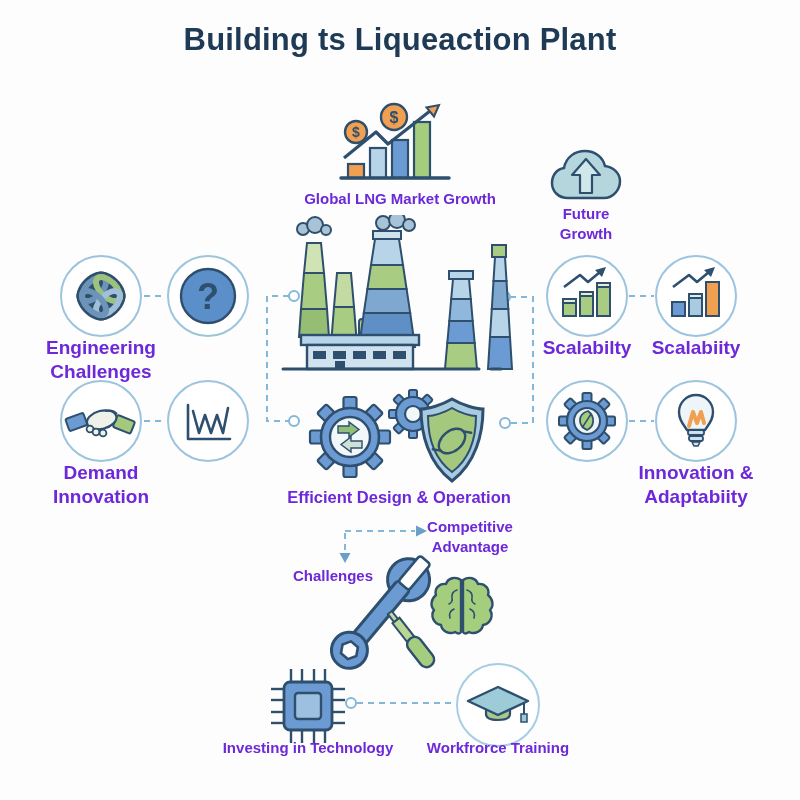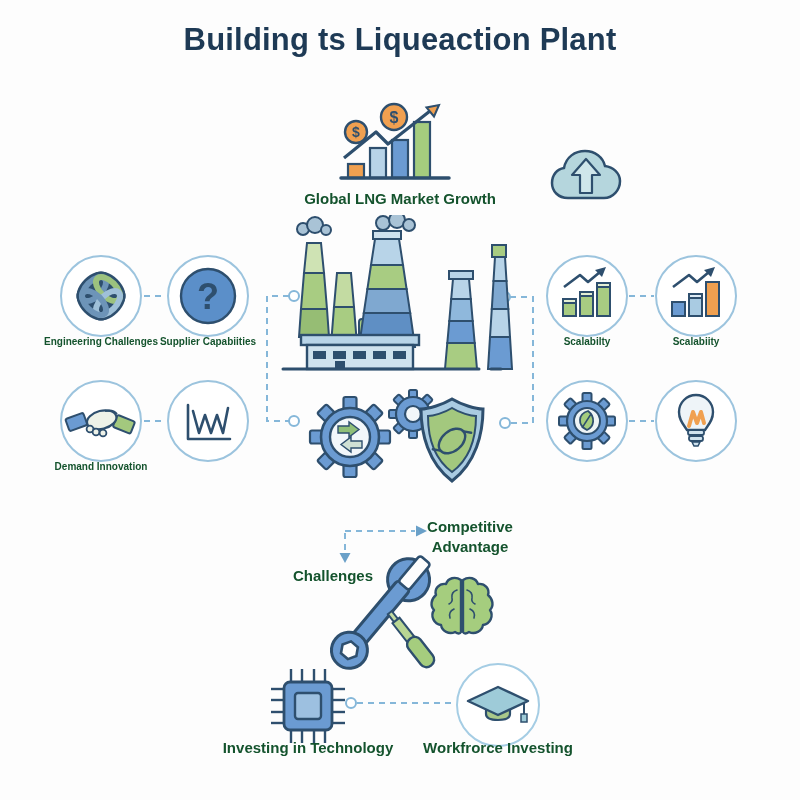--- a/index.html
+++ b/index.html
@@ -1,22 +1,22 @@
 <!DOCTYPE html>
 <html><head>
 <meta charset="utf-8">
 <style>
   html,body{margin:0;padding:0;}
   body{width:800px;height:800px;background:#fdfdfd;font-family:"Liberation Sans","DejaVu Sans",sans-serif;color:#2b4660;}
   .stage{position:relative;width:780px;height:800px;overflow:hidden;background:#fdfdfd;}
   .abs{position:absolute;}
-  .lbl{position:absolute;transform:translateX(-50%);text-align:center;font-weight:bold;color:#14532d;}
+  .lbl{position:absolute;transform:translateX(-50%);text-align:center;font-weight:bold;color:#6d28d9;}
   .title{left:400px;top:22px;font-size:31px;letter-spacing:.2px;color:#1e3a55;white-space:nowrap;}
   .subtitle{left:400px;top:59px;font-size:21px;color:#1e3a55;white-space:nowrap;}
-  .lbl-node{font-size:10px;line-height:1.28;width:126px;}
+  .lbl-node{font-size:19px;line-height:1.28;width:126px;}
   .lbl-mid{font-size:15px;line-height:1.35;}
   .lbl-op{font-size:16.5px;white-space:nowrap;}
   svg{display:block;}
   .outl{stroke:#2e4f6e;}
 </style>
 </head>
 <body>
 
 <div class="stage">
 
@@ -61,20 +61,21 @@
     <text x="20" y="35" text-anchor="middle" font-size="14" font-weight="bold" fill="#2e4f6e">$</text>
     <circle cx="58" cy="15" r="13" fill="#f0a050" class="outl" stroke-width="2.4"></circle>
     <text x="58" y="21" text-anchor="middle" font-size="16" font-weight="bold" fill="#2e4f6e">$</text>
   </svg>
   <div class="lbl lbl-mid" style="left:400px;top:189px;width:240px">Global LNG Market Growth</div>
 
   <svg class="abs" style="left:548px;top:146px" width="76" height="58" viewBox="0 0 76 58">
     <path d="M20,52 C 10,52 4,45 4,37 C 4,29 9,23 16,22 C 18,11 27,5 37,5 C 47,5 55,11 57,20 C 65,21 72,27 72,35 C 72,44 65,52 56,52 Z" fill="#b5d6dd" class="outl" stroke-width="2.5"></path>
     <path d="M38,13 L52,29 L44,29 L44,47 L32,47 L32,29 L24,29 Z" fill="#cfe6ea" class="outl" stroke-width="2.2" stroke-linejoin="round"></path>
   </svg>
+  <div class="lbl lbl-mid" style="left:586px;top:204px;width:90px">Future Growth</div>
 
   <svg class="abs" style="left:271px;top:215px" width="264" height="160" viewBox="0 0 264 160">
 
     <g fill="#a9c3d6" class="outl" stroke-width="2">
       <circle cx="32" cy="14" r="6"></circle>
         <circle cx="44" cy="10" r="8"></circle>
         <circle cx="55" cy="15" r="5"></circle>
       <circle cx="112" cy="8" r="7"></circle>
         <circle cx="126" cy="5" r="8"></circle>
         <circle cx="138" cy="10" r="6"></circle>
@@ -171,20 +172,21 @@
 
     <g transform="translate(156,69)">
       <path d="M0,-42 C 10,-36 24,-32 31,-32 C 31,-8 24,22 0,40 C -24,22 -31,-8 -31,-32 C -24,-32 -10,-36 0,-42 Z" fill="#a9cbe2" class="outl" stroke-width="3"></path>
       <path d="M0,-33 C 8,-28 19,-25 24,-25 C 24,-6 19,17 0,31 C -19,17 -24,-6 -24,-25 C -19,-25 -8,-28 0,-33 Z" fill="#a3c87e" class="outl" stroke-width="2"></path>
       <g transform="rotate(-40)">
         <ellipse rx="15" ry="10" fill="none" class="outl" stroke-width="2.4"></ellipse>
         <path d="M-15,0 l-5,-6 M15,0 l5,6" fill="none" class="outl" stroke-width="2.4" stroke-linecap="round"></path>
       </g>
     </g>
   </svg>
+  <div class="lbl lbl-op" style="left:399px;top:488px">Efficient Design &amp; Operation</div>
 
   <div class="lbl lbl-mid" style="left:470px;top:517px;width:130px">Competitive Advantage</div>
   <div class="lbl lbl-mid" style="left:333px;top:566px;width:120px">Challenges</div>
 
   <svg class="abs" style="left:320px;top:552px" width="200" height="138" viewBox="0 0 200 138">
 
     <g transform="translate(59,63) rotate(40)">
       <circle cx="0" cy="-46" r="21" fill="#6b9bd2" class="outl" stroke-width="3"></circle>
       <rect x="-8" y="-40" width="16" height="80" rx="5" fill="#6b9bd2" class="outl" stroke-width="3"></rect>
       <rect x="-7" y="-72" width="14" height="34" rx="3" fill="#fdfdfd" class="outl" stroke-width="2.6"></rect>
@@ -222,21 +224,20 @@
       <ellipse rx="15" ry="8" transform="translate(-7,7) rotate(45)" stroke="#6d94b8" stroke-width="6"></ellipse>
     </g>
   </svg>
   <div class="lbl lbl-node" style="left:101px;top:336px">Engineering Challenges</div>
 
   <svg class="abs" style="left:166px;top:254px" width="84" height="84" viewBox="0 0 84 84">
     <circle cx="42" cy="42" r="40" fill="#ffffff" stroke="#9cc4de" stroke-width="2"></circle>
     <circle cx="42" cy="42" r="27" fill="#5b8fc9" class="outl" stroke-width="2.4"></circle>
     <text x="42" y="55" text-anchor="middle" font-size="36" font-weight="bold" fill="#2e4f6e">?</text>
   </svg>
-  <div class="lbl lbl-node" style="left:208px;top:336px">Supplier Capabiities</div>
 
   <svg class="abs" style="left:59px;top:379px" width="84" height="84" viewBox="0 0 84 84">
     <circle cx="42" cy="42" r="40" fill="#ffffff" stroke="#9cc4de" stroke-width="2"></circle>
     <g transform="translate(42,42)">
       <rect x="-33" y="-14" width="19" height="13" rx="2" transform="rotate(-20)" fill="#6b9bd2" class="outl" stroke-width="2"></rect>
       <rect x="13" y="-12" width="19" height="13" rx="2" transform="rotate(22)" fill="#a3c87e" class="outl" stroke-width="2"></rect>
       <ellipse cx="1" cy="-1" rx="15" ry="9" transform="rotate(-14)" fill="#eef2e8" class="outl" stroke-width="2.2"></ellipse>
       <circle cx="-11" cy="8" r="3.4" fill="#eef2e8" class="outl" stroke-width="1.8"></circle>
       <circle cx="-5" cy="11" r="3.4" fill="#eef2e8" class="outl" stroke-width="1.8"></circle>
       <circle cx="2" cy="12" r="3.4" fill="#eef2e8" class="outl" stroke-width="1.8"></circle>
@@ -308,20 +309,21 @@
   <svg class="abs" style="left:654px;top:379px" width="84" height="84" viewBox="0 0 84 84">
     <circle cx="42" cy="42" r="40" fill="#ffffff" stroke="#9cc4de" stroke-width="2"></circle>
     <g transform="translate(42,40)">
       <path d="M -9,11 C -13,5 -17,1 -17,-7 A 17,17 0 1 1 17,-7 C 17,1 13,5 9,11 Z" fill="#eef4f8" class="outl" stroke-width="2.4"></path>
       <path d="M-7,7 L-3,-7 L1,4 L5,-7 L8,4" fill="none" stroke="#f0a050" stroke-width="4" stroke-linecap="round" stroke-linejoin="round"></path>
       <rect x="-8" y="11" width="16" height="5" rx="2" fill="#cfe2ee" class="outl" stroke-width="1.8"></rect>
       <rect x="-7" y="17" width="14" height="5" rx="2" fill="#cfe2ee" class="outl" stroke-width="1.8"></rect>
       <path d="M-4,23 h8 l-2,4 h-4 z" fill="#cfe2ee" class="outl" stroke-width="1.5"></path>
     </g>
   </svg>
+  <div class="lbl lbl-node" style="left:696px;top:461px">Innovation &amp; Adaptabiity</div>
 
   <svg class="abs" style="left:263px;top:661px" width="90" height="90" viewBox="0 0 90 90">
     <g transform="translate(45,45)">
       <g class="outl" stroke-width="2.4">
         <line x1="-17" y1="-25" x2="-17" y2="-37"></line>
           <line x1="-6" y1="-25" x2="-6" y2="-37"></line>
           <line x1="6" y1="-25" x2="6" y2="-37"></line>
           <line x1="17" y1="-25" x2="17" y2="-37"></line>
         <line x1="-17" y1="25" x2="-17" y2="37"></line>
           <line x1="-6" y1="25" x2="-6" y2="37"></line>
@@ -344,15 +346,15 @@
 
   <svg class="abs" style="left:450px;top:657px" width="96" height="96" viewBox="0 0 96 96">
     <circle cx="48" cy="48" r="41" fill="#ffffff" stroke="#a5cde4" stroke-width="2"></circle>
     <g>
       <path d="M36,46 L36,57 Q36,63 48,63 Q60,63 60,57 L60,46 Z" fill="#a9c88a" class="outl" stroke-width="2.2"></path>
       <polygon points="48,30 78,44 48,58 18,44" fill="#9ecbd8" class="outl" stroke-width="2.4" stroke-linejoin="round"></polygon>
       <line x1="74" y1="46" x2="74" y2="57" class="outl" stroke-width="2"></line>
       <rect x="71" y="57" width="6" height="8" fill="#9ecbd8" class="outl" stroke-width="1.5"></rect>
     </g>
   </svg>
-  <div class="lbl lbl-mid" style="left:498px;top:738px;width:200px">Workfrorce Investing</div>
+  <div class="lbl lbl-mid" style="left:498px;top:738px;width:200px">Workfrorce Training</div>
 
 </div>
 
 </body></html>

